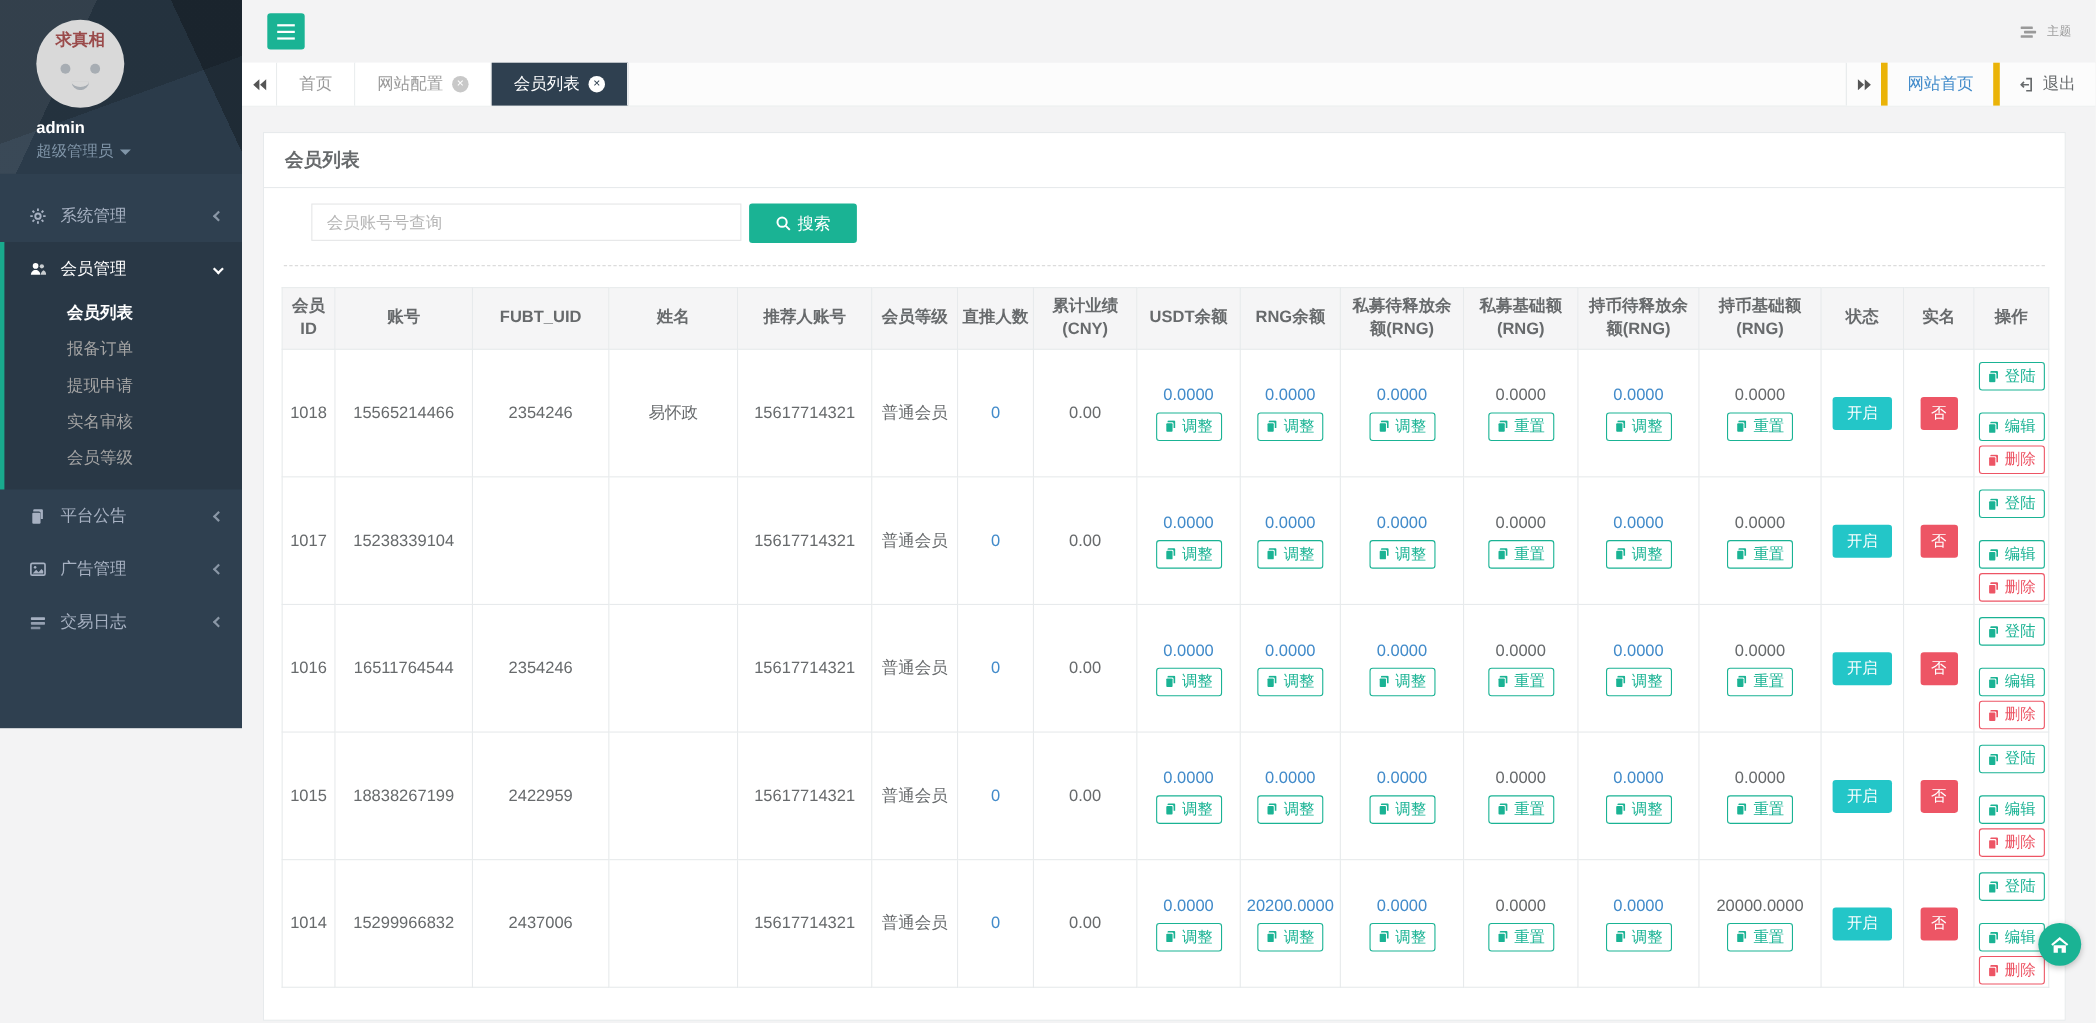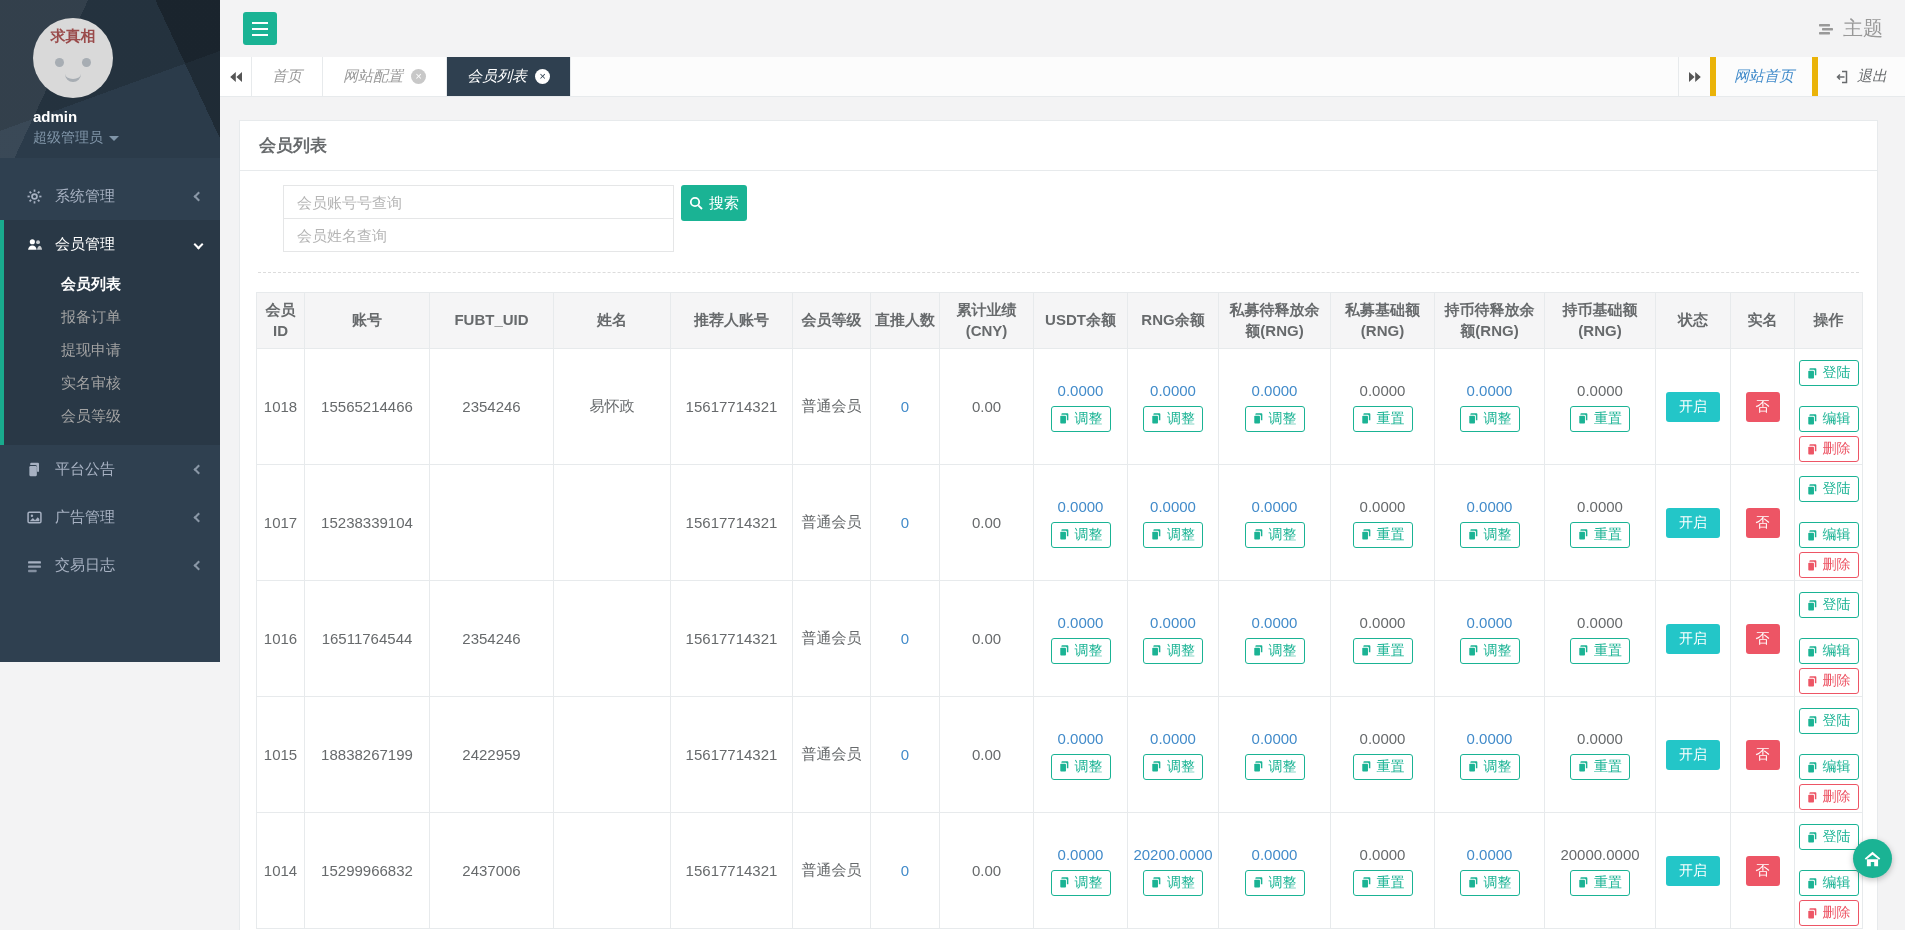--- a/index.html
+++ b/index.html
@@ -29,44 +29,44 @@
   .sideicon { width:15px; height:15px; flex:0 0 15px; color:#a7b1c2; }
   .active-block { border-left:4px solid #19aa8d; background:#293846; padding-bottom:12px; }
   .active-block .m-item { padding-left:23px; }
   .submenu a { display:block; padding:7px 0 7px 57px; font-size:15px; color:#a3a3a3; text-decoration:none; cursor:pointer; }
   .submenu a.on { color:#fff; font-weight:bold; }
 
   
   .topbar { margin-left:220px; height:57px; background:#f3f3f4; display:flex; align-items:center; padding:0 22px 0 23px; }
   .hamburger { width:34px; height:33px; background:#1ab394; border:none; border-radius:3px; display:flex; flex-direction:column; justify-content:center; align-items:center; gap:4px; cursor:pointer; }
   .hamburger i { display:block; width:16px; height:2px; background:#fff; }
-  .theme-box { margin-left:auto; display:flex; align-items:center; gap:8px; color:#999; font-size:20px; cursor:pointer; }
+  .theme-box { margin-left:auto; display:flex; align-items:flex-end; gap:8px; color:#999; font-size:11px; cursor:pointer; }
 
   
-  .tabbar { margin-left:220px; height:40px; background:#fcfcfc; border-bottom:1px solid #e7eaec; display:flex; align-items:stretch;font-style:italic; }
+  .tabbar { margin-left:220px; height:40px; background:#fcfcfc; border-bottom:1px solid #e7eaec; display:flex; align-items:stretch; }
   .tab-nav { width:32px; display:flex; align-items:center; justify-content:center; border-right:1px solid #e7eaec; color:#555; cursor:pointer; background:#fff; }
   .tab { display:flex; align-items:center; gap:8px; padding:0 20px; border-right:1px solid #e7eaec; color:#9a9a9a; font-size:15px; cursor:pointer; background:#fff; }
   .tab.active { background:#2f4050; color:#fff; }
   .circle-x { width:15px; height:15px; border-radius:50%; background:#c8c8c8; color:#fff; font-size:11px; line-height:15px; text-align:center; display:inline-block; cursor:pointer; }
   .tab.active .circle-x { background:#fff; color:#2f4050; }
   .tab-spacer { flex:1; }
   .tab-right { display:flex; align-items:center; padding:0 18px; border-left:6px solid #eab308; font-size:15px; gap:6px; cursor:pointer; background:#fcfcfc; }
   .tab-right.home { color:#428bca; }
   .tab-right.exit { color:#676a6c; }
 
   
   .content { margin-left:220px; height:833px; background:#f3f3f4; padding:23px 27px 0 19px; }
   .panel { background:#fff; border:1px solid #e7eaec; min-height:808px; }
   .panel-title { height:50px; display:flex; align-items:center; padding:0 19px; border-bottom:1px solid #e7eaec; font-size:17px; font-weight:bold; color:#676a6c; }
   .search-area { padding:14px 18px 20px 43px; display:flex; align-items:flex-start; }
   .inputs-col { display:flex; flex-direction:column; }
   .s-input { width:391px; height:34px; border:1px solid #e5e6e7; padding:0 13px; font-size:15px; color:#676a6c; outline:none; font-family:inherit; }
   .s-input + .s-input { margin-top:-1px; }
   .s-input::placeholder { color:#b5b5b5; }
-  .search-btn { margin-left:7px; height:36px; padding:0 8px; background:#1ab394; color:#fff; border:none; border-radius:3px; font-size:15px; display:flex; align-items:center; gap:6px; cursor:pointer; font-family:inherit; }
+  .search-btn { margin-left:7px; height:36px; padding:0 24px; background:#1ab394; color:#fff; border:none; border-radius:3px; font-size:15px; display:flex; align-items:center; gap:6px; cursor:pointer; font-family:inherit; }
   .dash-divider { border-top:1px dashed #dcdcdc; margin:0 18px; }
   .table-wrap { padding:19px 16px; }
 
   table { border-collapse:collapse; table-layout:fixed; width:1606px; }
   th, td { border:1px solid #e7eaec; text-align:center; vertical-align:middle; }
   th { background:#f5f5f6; height:56px; font-size:15px; font-weight:bold; color:#676a6c; padding:3px 4px; line-height:1.35; }
   td { height:116px; font-size:15px; color:#676a6c; padding:2px; }
   a.blue { color:#428bca; text-decoration:none; cursor:pointer; }
   .bal-val { display:block; margin-bottom:7px; text-decoration:none; }
   .bal-val.blue { color:#428bca; cursor:pointer; }
@@ -218,21 +218,20 @@
   </div>
 </div>
 
 <div class="content">
   <div class="panel">
     <div class="panel-title">会员列表</div>
 
     <div class="search-area">
       <div class="inputs-col">
         <input class="s-input" type="text" placeholder="会员账号号查询" style="">
-        <input class="s-input" type="text" placeholder="会员姓名查询" style="">
       </div>
       <button class="search-btn">
         <svg width="14" height="14" viewBox="0 0 14 14">
             <circle cx="6" cy="6" r="4.2" fill="none" stroke="#fff" stroke-width="1.8"></circle>
             <line x1="9.3" y1="9.3" x2="13" y2="13" stroke="#fff" stroke-width="1.8"></line>
           </svg>
         <span>搜索</span>
       </button>
     </div>
 

